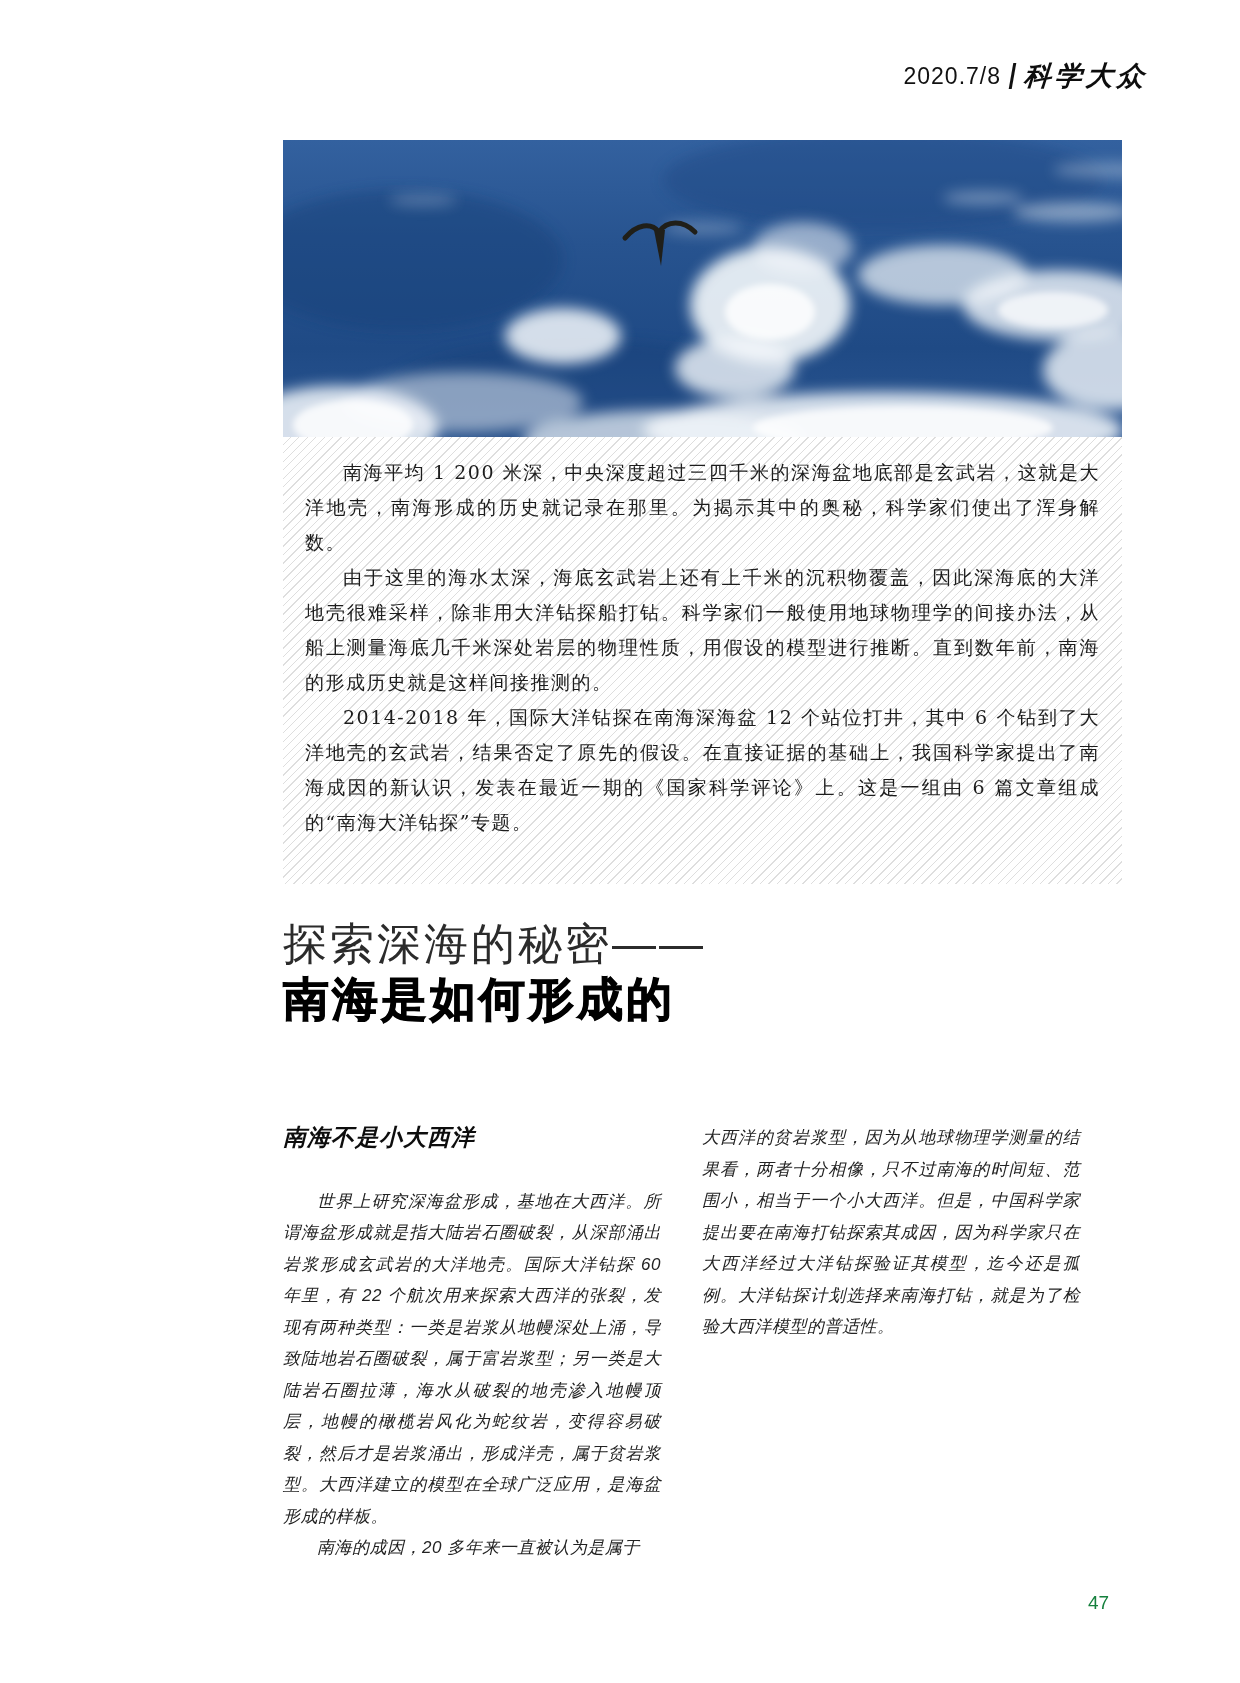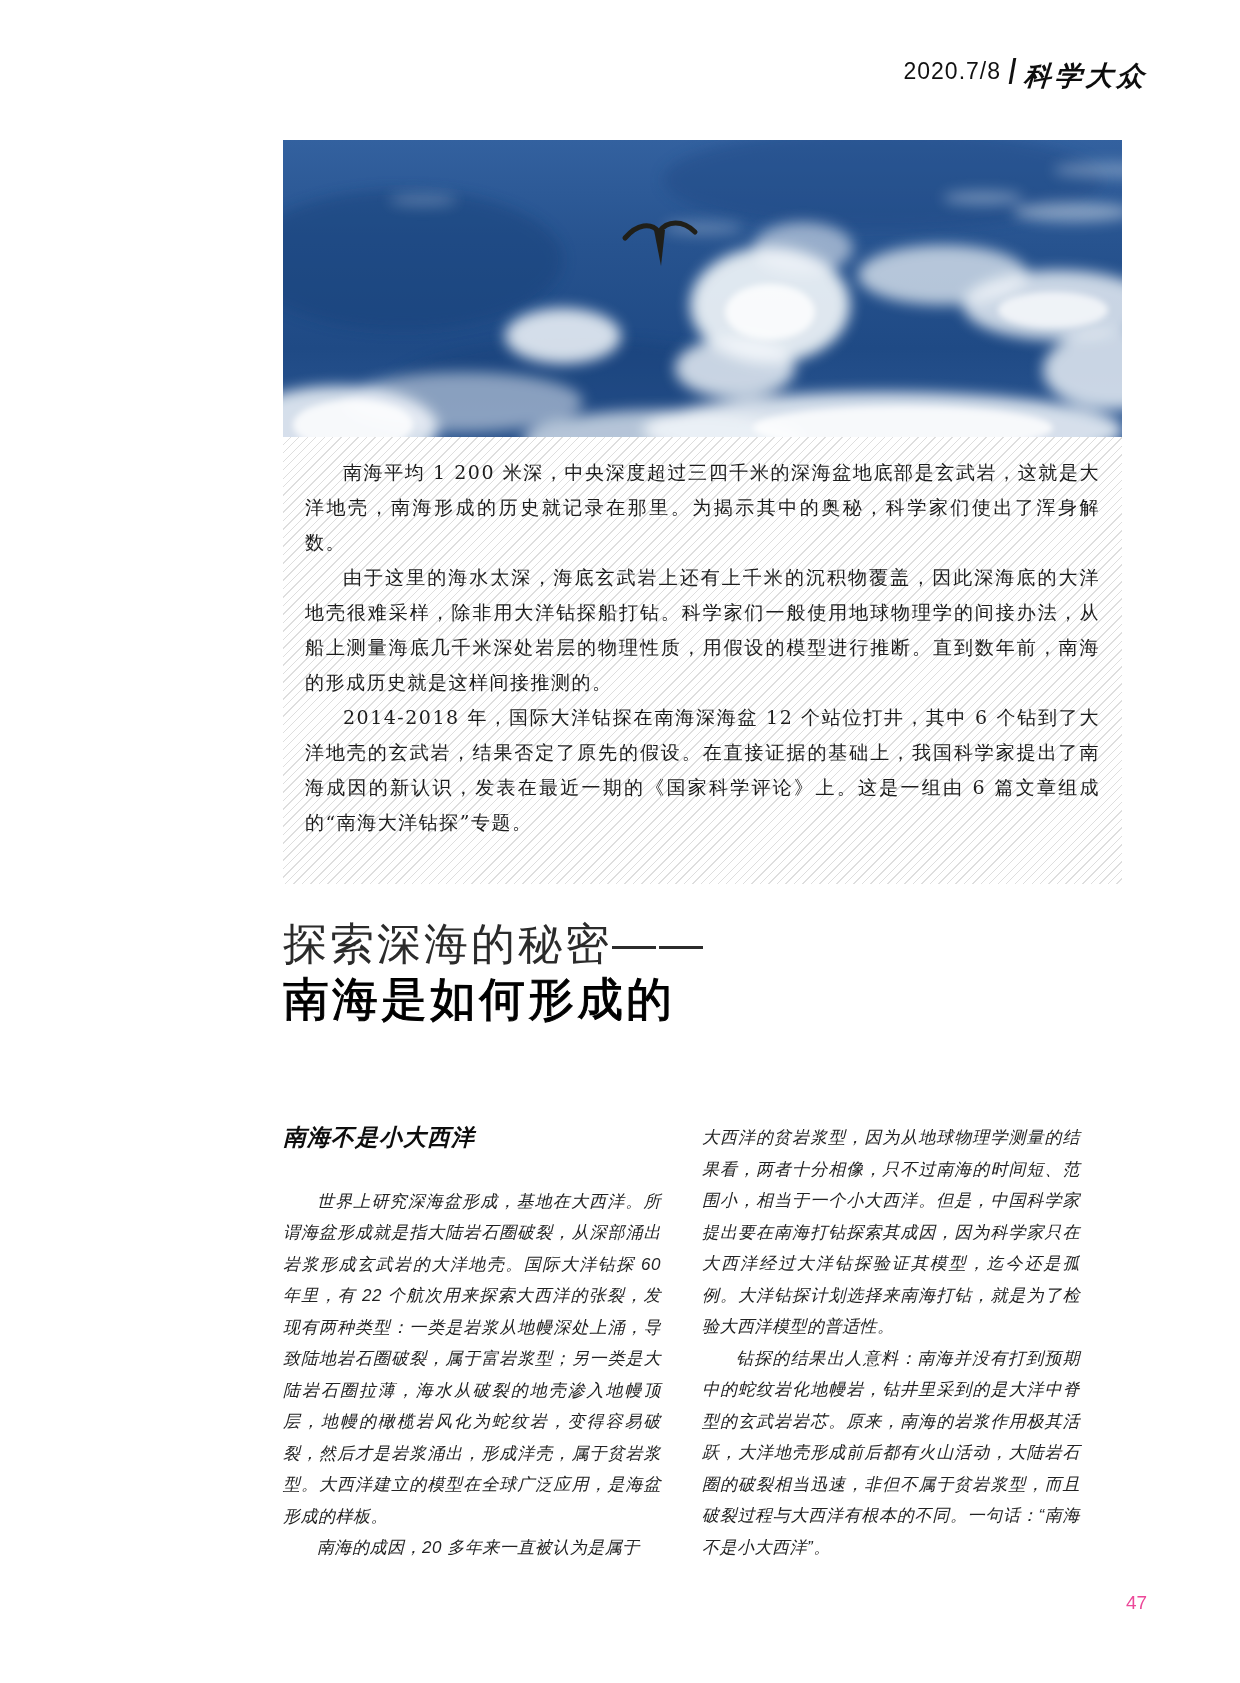--- a/index.html
+++ b/index.html
@@ -3,21 +3,21 @@
 <meta charset="utf-8">
 <style>
   html,body { margin:0; padding:0; background:#f2f2f2; }
   .page {
     position:relative; width:1240px; height:1683px; margin:0 auto;
     background:#ffffff; overflow:hidden;
     font-family:"Liberation Sans", sans-serif; color:#1a1a1a;
   }
 
   
-  .header { position:absolute; top:58px; right:92px; display:flex; gap:10px; }
+  .header { position:absolute; top:58px; right:92px; display:flex; align-items:center; gap:10px; }
   .header-issue { font-size:23px; letter-spacing:1px; color:#111; }
   .header-divider { width:3px; height:26px; background:#111; transform:skewX(-10deg); }
   .header-logo {
     font-family:"DejaVu Serif", serif; font-weight:bold; font-style:italic;
     font-size:27px; letter-spacing:4px; color:#0d0d0d; transform:skewX(-4deg);
   }
 
   
   .photo { position:absolute; left:283px; top:140px; width:839px; height:297px; overflow:hidden; }
   .photo svg { display:block; width:100%; height:100%; }
@@ -30,34 +30,34 @@
     font-family:"DejaVu Serif", serif;
     font-size:19px; line-height:35px; letter-spacing:1.5px;
     color:#1c1c1c; text-align:justify; overflow:hidden;
   }
   .intro p { margin:0; text-indent:2em; }
 
   
   .title-block { position:absolute; left:283px; top:922px; }
   .kicker { font-size:44px; letter-spacing:3px; color:#2b2b2b; line-height:44px; }
   .main-title {
-    font-size:46px; font-weight:normal; letter-spacing:3px; color:#000;
+    font-size:46px; font-weight:bold; letter-spacing:3px; color:#000;
     line-height:58px; margin-top:4px; -webkit-text-stroke:1px #000;
   }
   .byline { margin-top:16px; font-size:17px; letter-spacing:1px; color:#3c3c3c; }
 
   
   .body-columns { position:absolute; left:283px; top:1122px; width:797px; display:flex; gap:41px; }
   .col { width:378px; font-size:17px; line-height:31.5px; letter-spacing:0.5px; text-align:justify; color:#222;font-style:italic; }
   .col-heading { font-size:23px; font-weight:bold; letter-spacing:1px; color:#0d0d0d; margin:0 0 32px 0; }
   .col p { margin:0; }
   .indent { text-indent:2em; }
 
   
-  .page-number { position:absolute; left:1126px; top:1592px; font-size:19px; color:#ec4899; }
+  .page-number { position:absolute; left:1088px; top:1592px; font-size:19px; color:#15803d; }
 </style>
 </head>
 <body>
 
 <div class="page">
 
   <div class="header">
     <span class="header-issue">2020.7/8</span>
     <span class="header-divider"></span>
     <span class="header-logo">科学大众</span>
@@ -133,19 +133,18 @@
   </div>
 
   <div class="body-columns">
     <div class="col">
       <h3 class="col-heading">南海不是小大西洋</h3>
       <p class="indent">世界上研究深海盆形成，基地在大西洋。所谓海盆形成就是指大陆岩石圈破裂，从深部涌出岩浆形成玄武岩的大洋地壳。国际大洋钻探 60 年里，有 22 个航次用来探索大西洋的张裂，发现有两种类型：一类是岩浆从地幔深处上涌，导致陆地岩石圈破裂，属于富岩浆型；另一类是大陆岩石圈拉薄，海水从破裂的地壳渗入地幔顶层，地幔的橄榄岩风化为蛇纹岩，变得容易破裂，然后才是岩浆涌出，形成洋壳，属于贫岩浆型。大西洋建立的模型在全球广泛应用，是海盆形成的样板。</p>
       <p class="indent">南海的成因，20 多年来一直被认为是属于</p>
     </div>
     <div class="col">
       <p>大西洋的贫岩浆型，因为从地球物理学测量的结果看，两者十分相像，只不过南海的时间短、范围小，相当于一个小大西洋。但是，中国科学家提出要在南海打钻探索其成因，因为科学家只在大西洋经过大洋钻探验证其模型，迄今还是孤例。大洋钻探计划选择来南海打钻，就是为了检验大西洋模型的普适性。</p>
-      <p class="indent">钻探的结果出人意料：南海并没有打到预期中的蛇纹岩化地幔岩，钻井里采到的是大洋中脊型的玄武岩岩芯。原来，南海的岩浆作用极其活跃，大洋地壳形成前后都有火山活动，大陆岩石圈的破裂相当迅速，非但不属于贫岩浆型，而且破裂过程与大西洋有根本的不同。一句话：“南海不是小大西洋”。</p>
     </div>
   </div>
 
   <div class="page-number">47</div>
 
 </div>
 
 </body></html>

